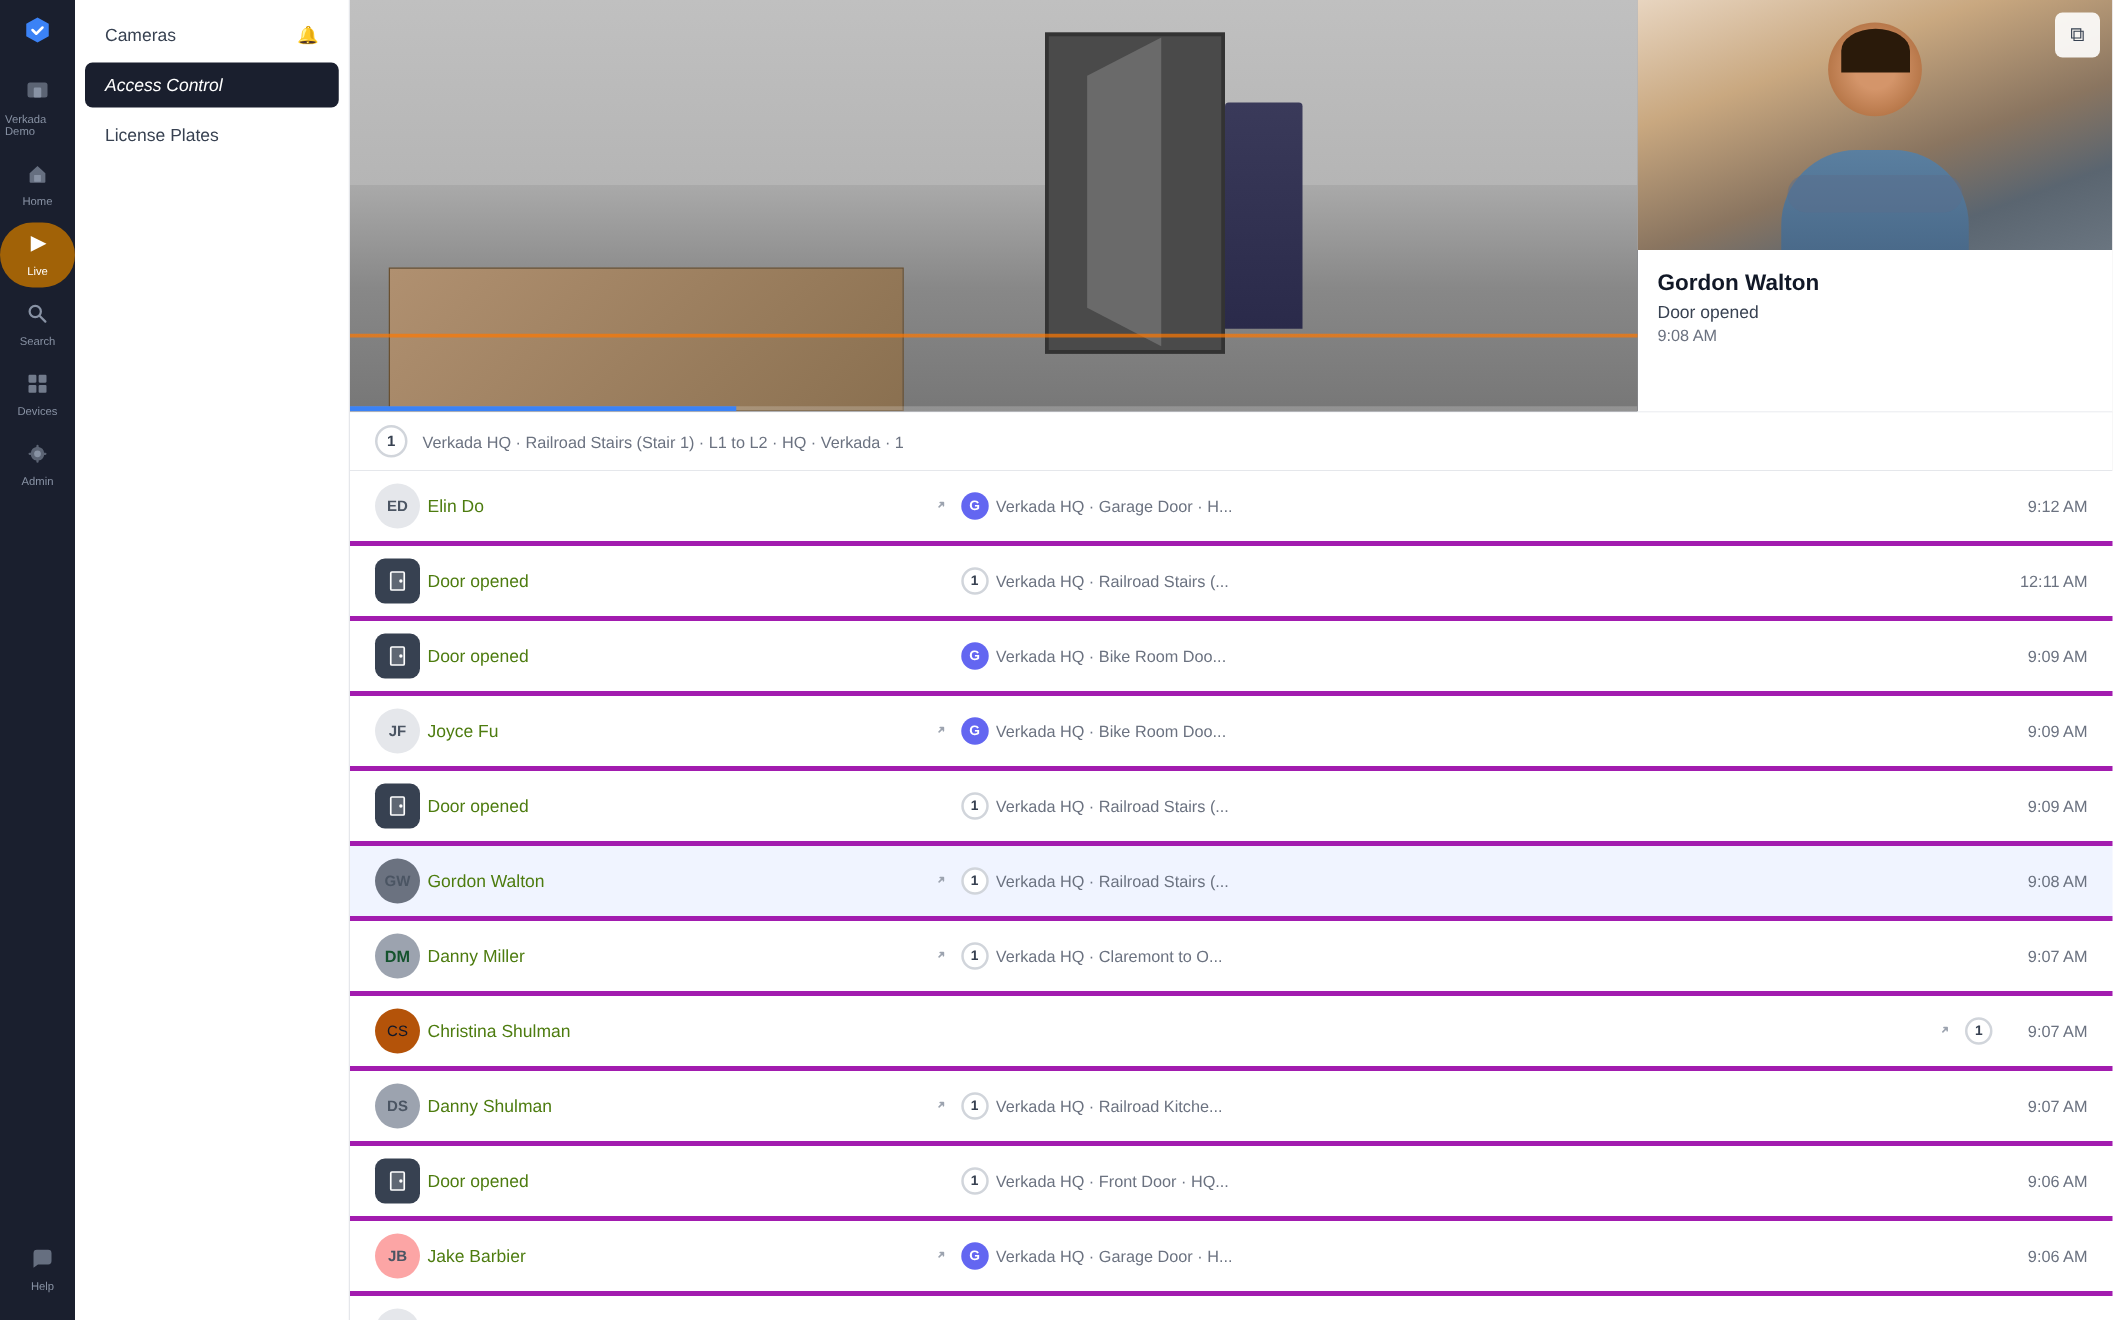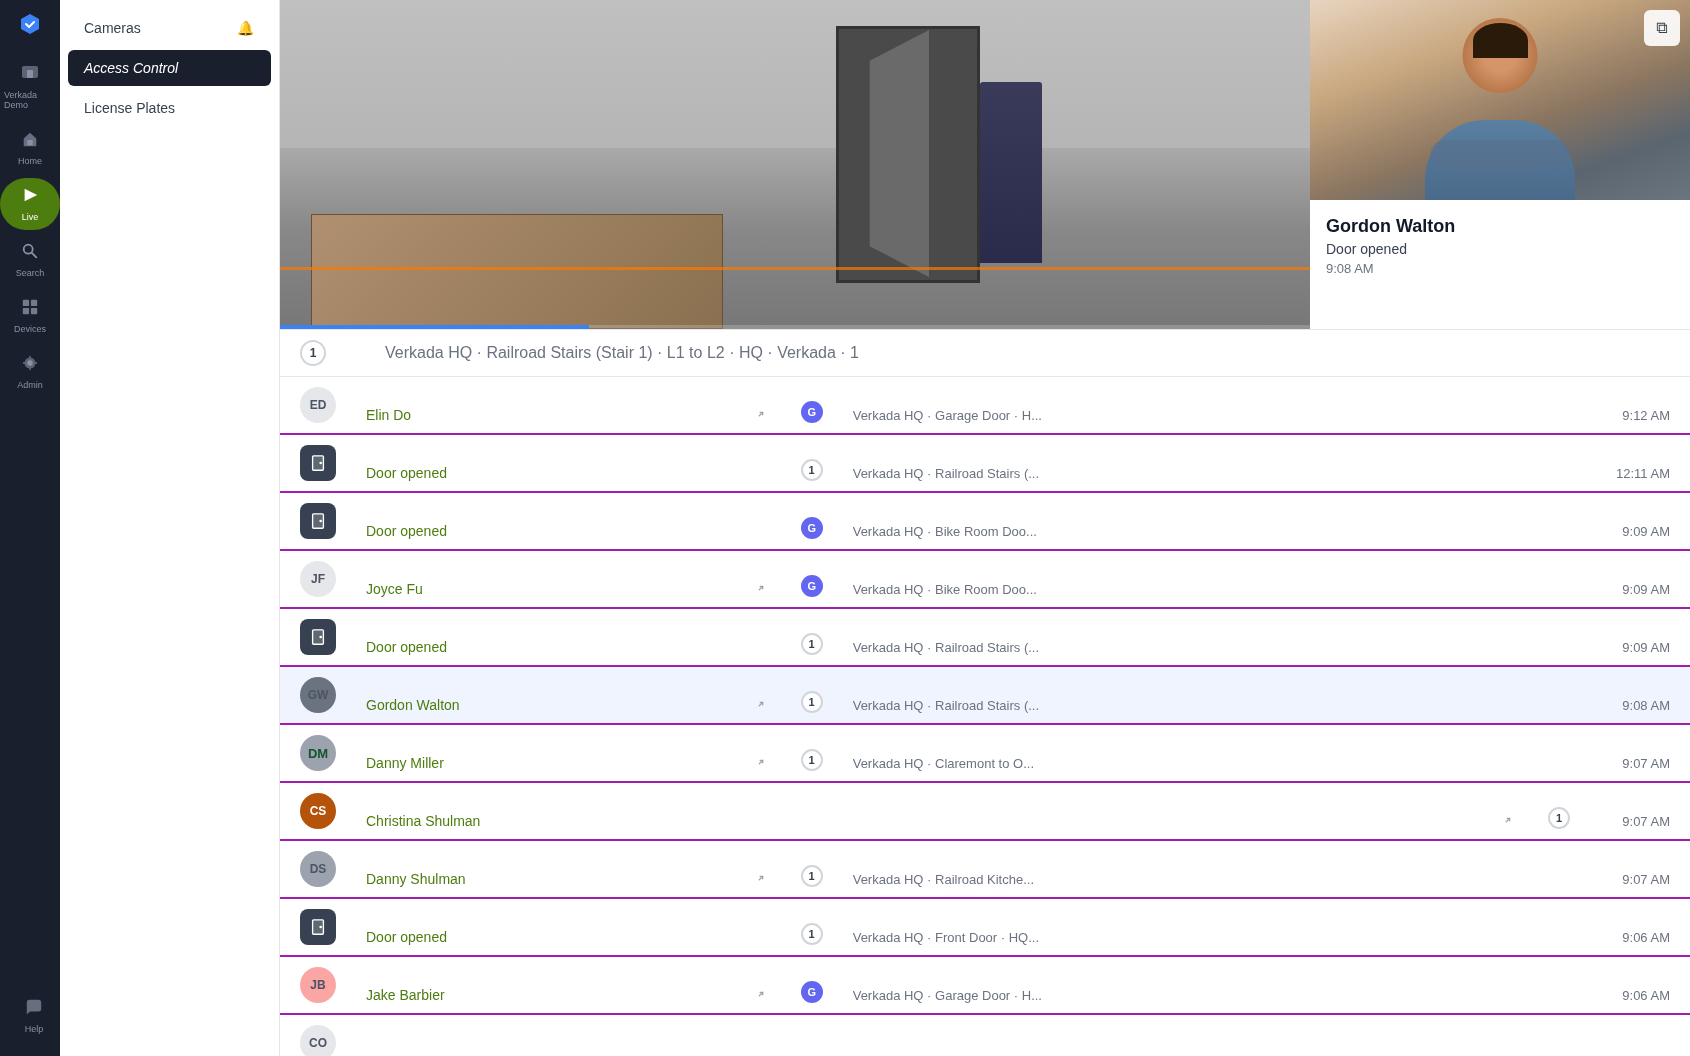--- a/index.html
+++ b/index.html
@@ -28,21 +28,21 @@
       padding: 8px 4px;
       width: 100%;
       cursor: pointer;
       color: #8892a4;
       font-size: 10px;
       gap: 3px;
       border-radius: 6px;
       margin: 2px 4px;
     }
     .sidebar-item.active {
-      background: #4d7c0f;
+      background: #a16207;
       color: #fff;
       border-radius: 26px;
     }
     .sidebar-item .icon { font-size: 18px; }
     .sidebar-item .label { font-size: 9px; }
     .sidebar-bottom { margin-top: auto; }
 
     
     .left-panel {
       width: 220px;
@@ -184,23 +184,22 @@
       border: 2px solid #d1d5db;
       border-radius: 50%;
       display: flex;
       align-items: center;
       justify-content: center;
       font-size: 12px;
       font-weight: 600;
       color: #374151;
     }
     .location-text {
-      font-size: 16px;
+      font-size: 13px;
       color: #6b7280;
-      margin-left: 47px;
     }
 
     
     .search-bar {
       background: #fff;
       padding: 10px 20px;
       border-bottom: 1px solid #e5e7eb;
       display: flex;
       align-items: center;
       gap: 8px;
@@ -217,25 +216,25 @@
     }
 
     
     .events-list {
       flex: 1;
       overflow-y: auto;
       background: #fff;
     }
     .event-row {
       display: flex;
-      align-items: flex-end;
+      align-items: center;
       padding: 10px 20px;
-      border-bottom: 2px solid #a21caf;
+      border-bottom: 4px solid #a21caf;
       cursor: pointer;
-      gap: 30px;
+      gap: 6px;
     }
     .event-row.highlighted { background: #f0f4ff; }
     .event-avatar-door {
       width: 36px;
       height: 36px;
       border-radius: 8px;
       flex-shrink: 0;
       background: #374151;
       display: flex;
       align-items: center;
@@ -533,21 +532,21 @@
     <span class="event-icon">
         <svg width="12" height="12" viewBox="0 0 14 14" fill="#9ca3af">
             <path d="M5 9L9 5m0 0H6m3 0v3" stroke="#9ca3af" stroke-width="1.5" stroke-linecap="round"></path>
           </svg>
        </span>
     <div class="event-location-badge" style="background:#fff;color:#374151;border:2px solid #d1d5db;">1</div>
     <span class="event-location">Verkada HQ · Claremont to O...</span>
     <span class="event-time">9:07 AM</span>
   </div>
       <div class="event-row">
-    <div class="sim-avatar" style="background:#b45309;color:#ffffff;font-size:12px;font-weight:700;">CS</div>
+    <div class="sim-avatar" style="background:#b45309;color:#0f172a;font-size:12px;font-weight:400;">CS</div>
     <span class="event-name">Christina Shulman</span>
     <span class="event-icon">
         <svg width="12" height="12" viewBox="0 0 14 14" fill="#9ca3af">
             <path d="M5 9L9 5m0 0H6m3 0v3" stroke="#9ca3af" stroke-width="1.5" stroke-linecap="round"></path>
           </svg>
        </span>
     <div class="event-location-badge" style="background:#fff;color:#374151;border:2px solid #d1d5db;">1</div>
     <span class="event-time">9:07 AM</span>
   </div>
       <div class="event-row">

